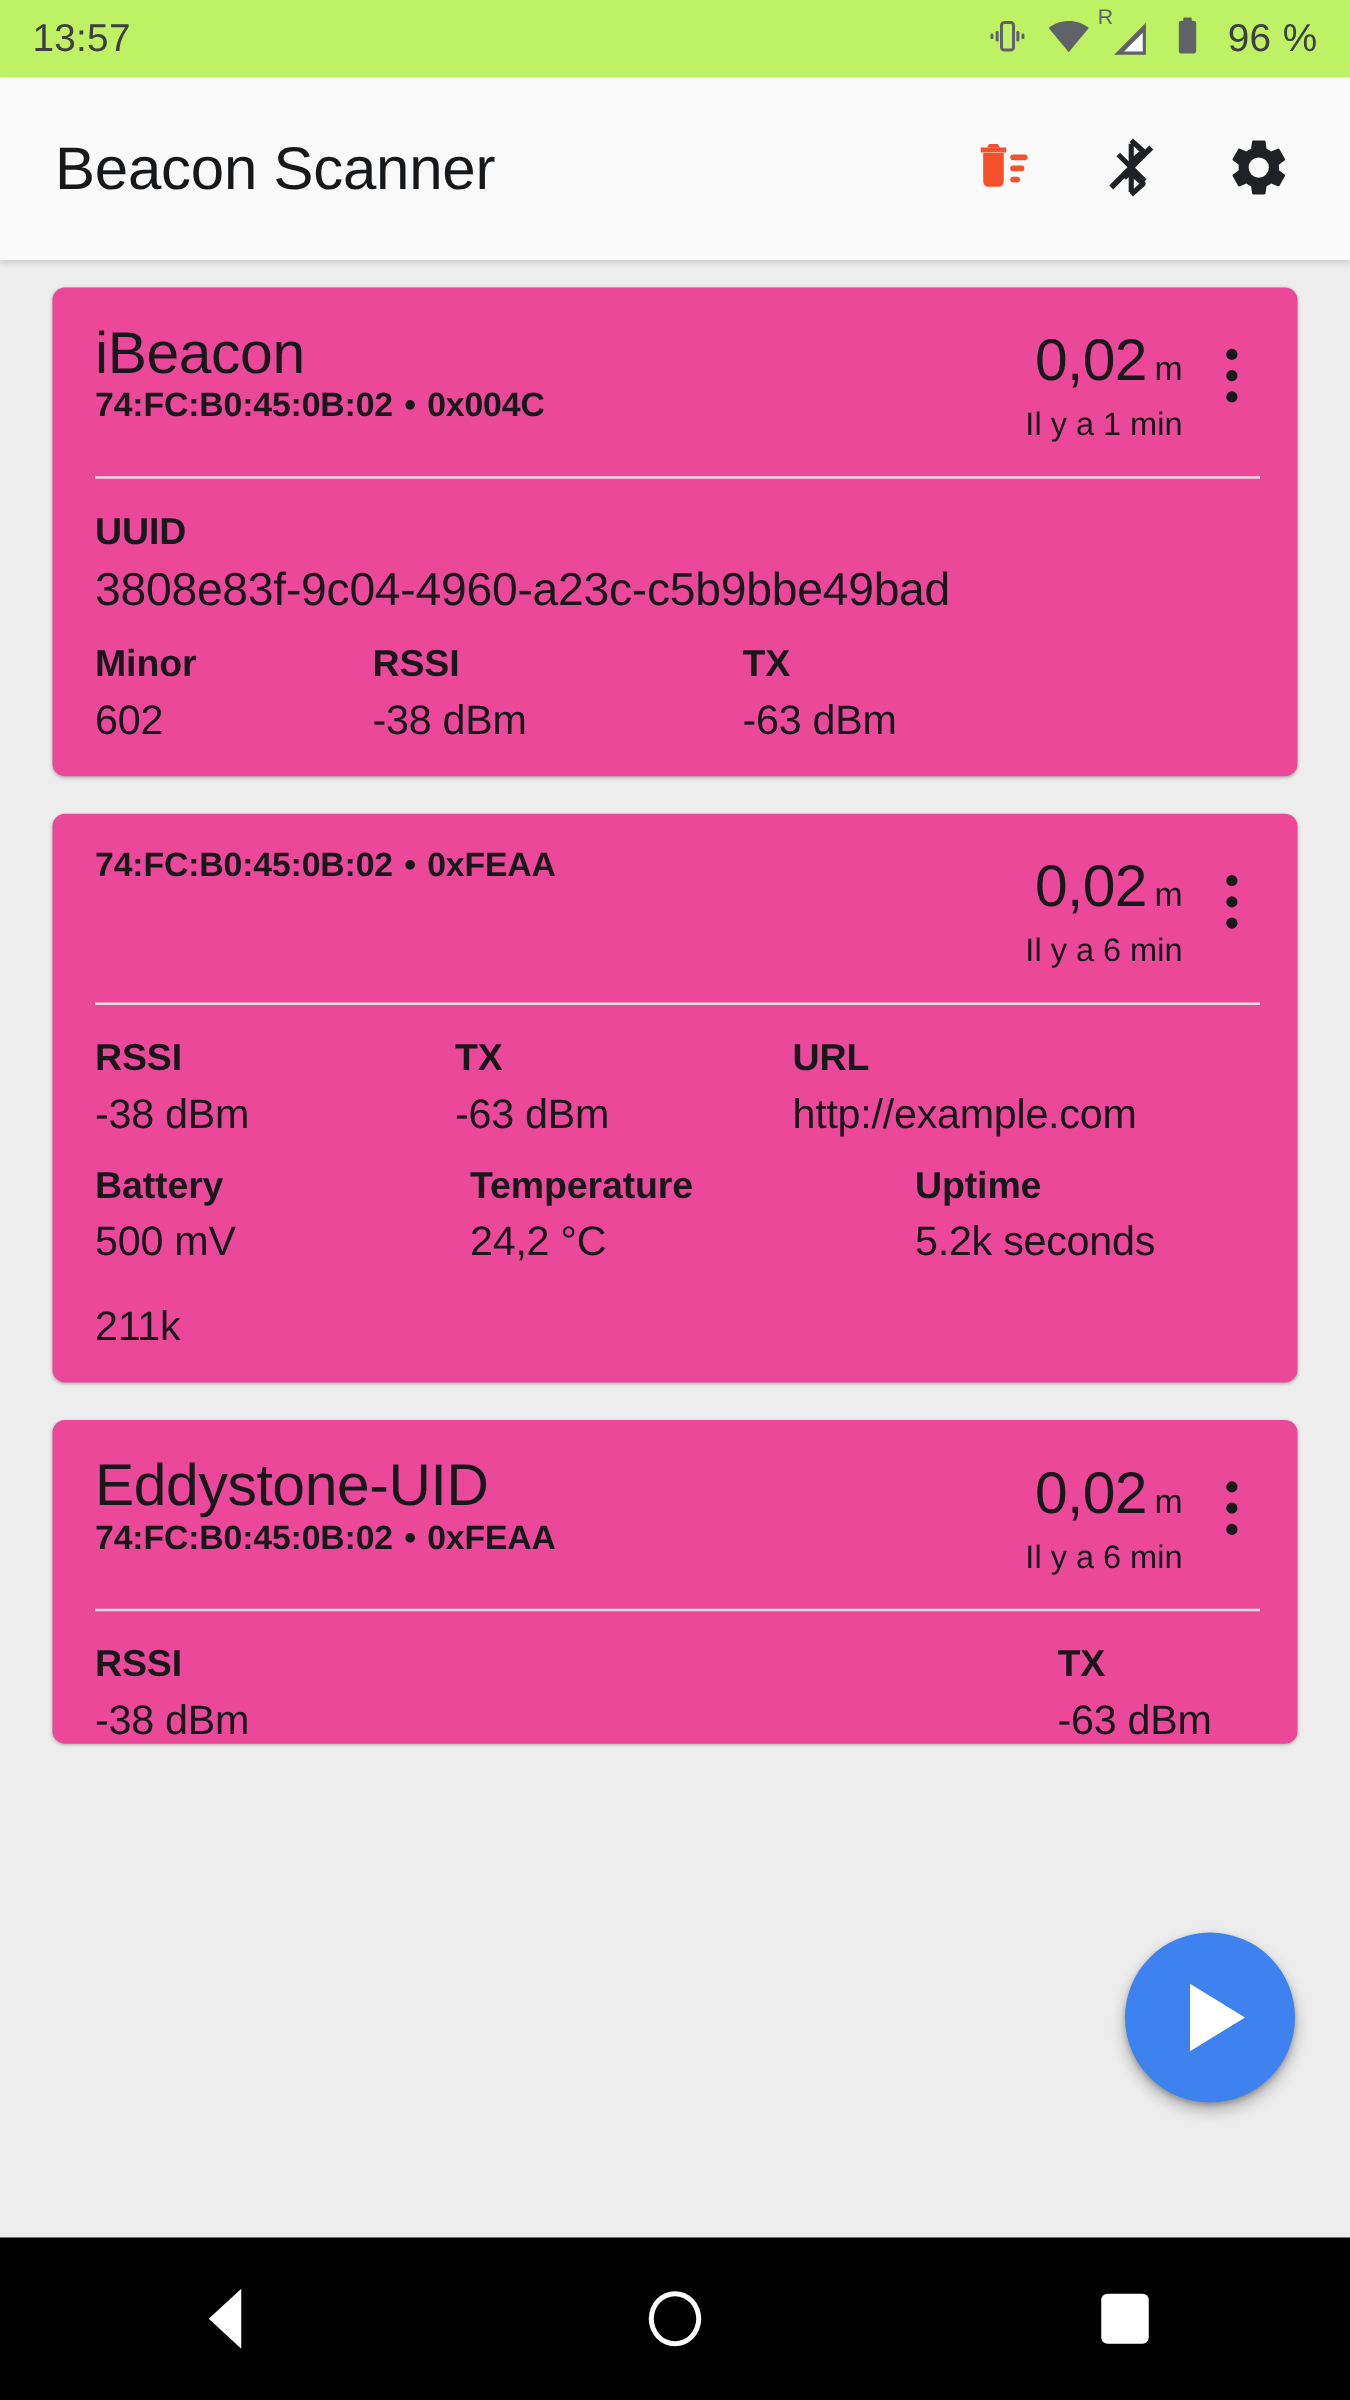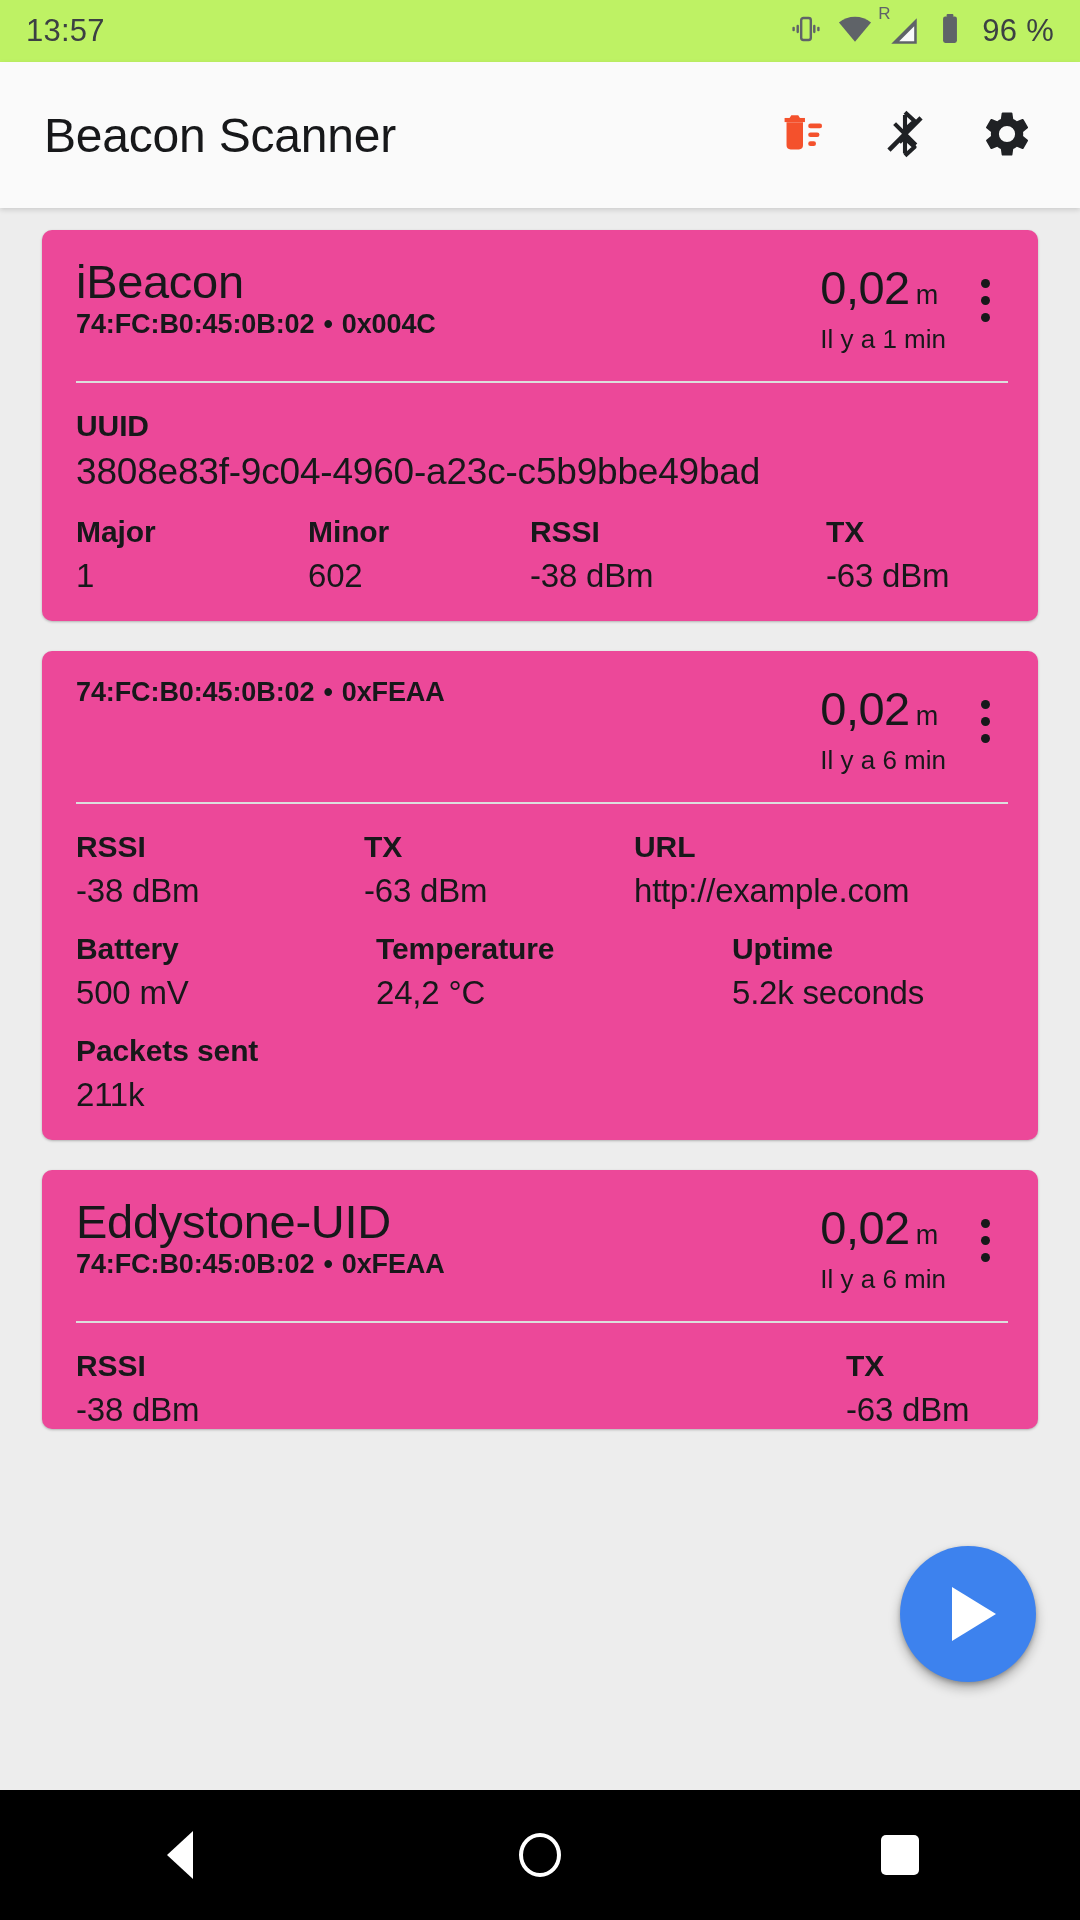--- a/index.html
+++ b/index.html
@@ -114,21 +114,21 @@
   }
   .beacon-sub {
     font-size: 27px;
     font-weight: bold;
     color: #17181a;
     letter-spacing: -0.1px;
   }
   .beacon-sub .dot { padding: 0 9px; }
 
   .head-right {
-    text-align: left;
+    text-align: right;
     padding-top: 4px;
     padding-right: 10px;
   }
   .distance {
     white-space: nowrap;
   }
   .distance .num {
     font-size: 47px;
     color: #17181a;
     letter-spacing: -0.5px;
@@ -380,24 +380,20 @@
       <div class="divider"></div>
 
       <div class="field-row">
         <div class="field" style="width:100%">
           <div class="flabel">UUID</div>
           <div class="fvalue uuid-value">3808e83f-9c04-4960-a23c-c5b9bbe49bad</div>
         </div>
       </div>
 
       <div class="field-row">
-        <div class="field c-major">
-          <div class="flabel">Major</div>
-          <div class="fvalue">1</div>
-        </div>
         <div class="field c-minor">
           <div class="flabel">Minor</div>
           <div class="fvalue">602</div>
         </div>
         <div class="field c-rssi">
           <div class="flabel">RSSI</div>
           <div class="fvalue">-38 dBm</div>
         </div>
         <div class="field c-tx">
           <div class="flabel">TX</div>
@@ -453,21 +449,20 @@
           <div class="fvalue">24,2 °C</div>
         </div>
         <div class="field c-uptime">
           <div class="flabel">Uptime</div>
           <div class="fvalue">5.2k seconds</div>
         </div>
       </div>
 
       <div class="field-row">
         <div class="field" style="width:100%">
-          <div class="flabel">Packets sent</div>
           <div class="fvalue">211k</div>
         </div>
       </div>
     </div>
 
     <div class="card card-clipped">
       <div class="card-head">
         <div class="head-left">
           <div class="beacon-type">Eddystone-UID</div>
           <div class="beacon-sub">

